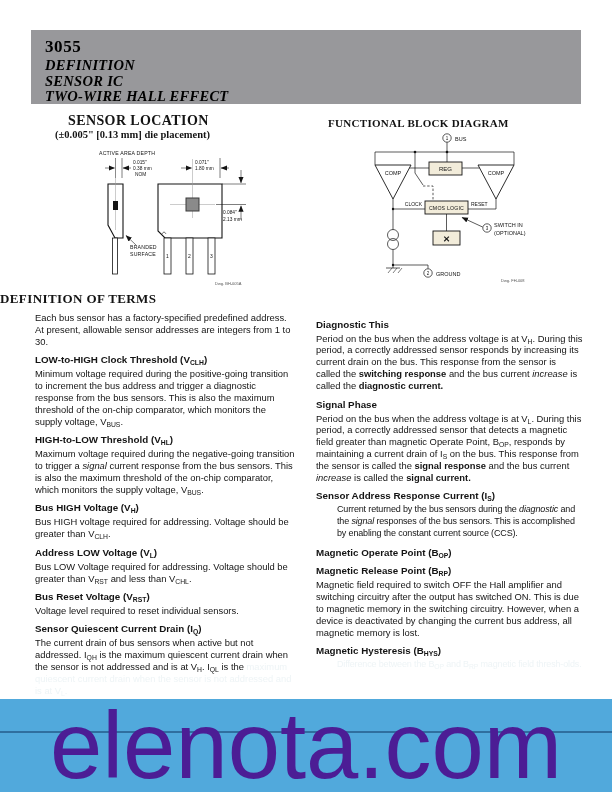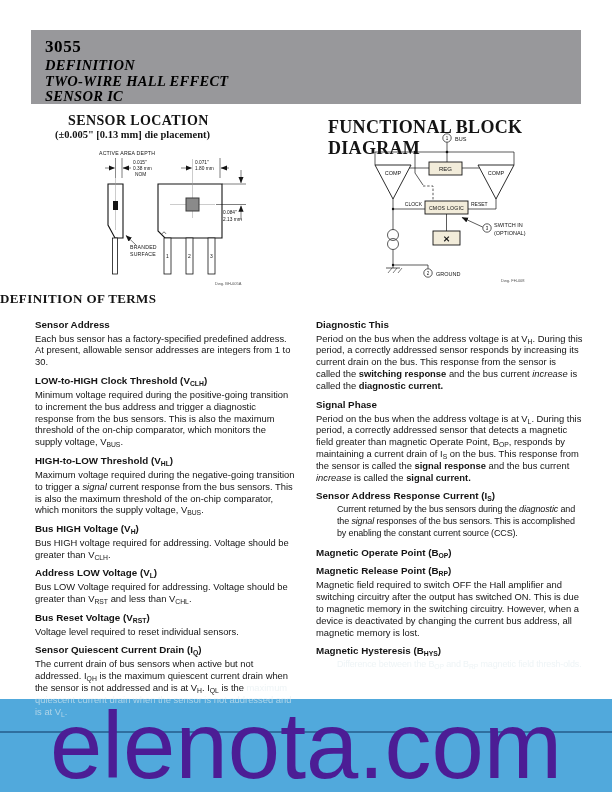--- a/index.html
+++ b/index.html
@@ -10,21 +10,21 @@
   .band{position:absolute;left:31px;top:30px;width:550px;height:74px;background:#98989b;
         color:#000000;font-family:"Liberation Serif",serif;}
   .band .pn{margin:7px 0 1px 14px;font-size:17px;font-weight:bold;letter-spacing:.6px;}
   .band .sub{margin:0 0 0 14px;font-size:14.5px;font-weight:bold;font-style:italic;
              line-height:15.5px;letter-spacing:.3px;}
 
   
   .sec-title{position:absolute;font-family:"Liberation Serif",serif;font-weight:bold;text-align:left;}
   #sl-title{left:68px;top:113px;width:225px;font-size:14px;letter-spacing:.4px;}
   #sl-sub{left:55px;top:129px;width:250px;font-size:10.5px;}
-  #fbd-title{left:328px;top:117px;width:258px;font-size:18px;letter-spacing:.3px;}
+  #fbd-title{left:328px;top:117px;width:258px;font-size:11px;letter-spacing:.3px;}
   #def-title{left:0;top:291px;width:612px;font-size:13px;letter-spacing:.4px;}
 
   
   .svgwrap{position:absolute;}
   #sl-svg{left:82px;top:146px;}
   #fbd-svg{left:333px;top:127px;}
   svg text{font-family:"Liberation Sans",sans-serif;fill:#141414;}
   .t40{font-size:4px;fill:#555;}
   .t45{font-size:4.5px;}
   .t48{font-size:4.8px;}
@@ -57,22 +57,22 @@
       font-size:94px;line-height:94px;font-weight:400;color:#fff;}
 </style>
 </head>
 <body>
 
 <div class="page">
 
   <div class="band" style="background: rgb(152, 152, 155);">
     <div class="pn">3055</div>
     <div class="sub">DEFINITION</div>
+    <div class="sub">SENSOR IC</div>
     <div class="sub">TWO-WIRE HALL EFFECT</div>
-    <div class="sub">SENSOR IC</div>
   </div>
 
   <div class="sec-title" id="sl-title">SENSOR LOCATION</div>
   <div class="sec-title" id="sl-sub">(±0.005" [0.13 mm] die placement)</div>
   <div class="sec-title" id="fbd-title">FUNCTIONAL BLOCK DIAGRAM</div>
 
   <svg class="svgwrap" id="sl-svg" width="210" height="148" viewBox="0 0 210 148">
     <defs>
       <marker id="mA" markerWidth="7" markerHeight="6" refX="6" refY="2.6" orient="auto" markerUnits="userSpaceOnUse">
         <path d="M0,0 L6.4,2.6 L0,5.2 Z" fill="#141414"></path>
@@ -192,21 +192,20 @@
     </g>
     <circle cx="95" cy="146" r="4.2" class="wire"></circle>
     <text x="95" y="148" class="t45" text-anchor="middle">2</text>
     <text x="103" y="148.5" class="t55">GROUND</text>
 
     <text x="168" y="155" class="t40">Dwg. FH-008</text>
   </svg>
 
   <div class="sec-title" id="def-title">DEFINITION OF TERMS</div>
   <div class="col" id="col-left">
-      <div class="term-heading">Sensor Address</div>
       <div class="term-body">Each bus sensor has a factory-specified predefined address.  At present, allowable sensor addresses are integers from 1 to 30.</div>
       <div class="term-heading">LOW-to-HIGH Clock Threshold (V<sub>CLH</sub>)</div>
       <div class="term-body">Minimum voltage required during the positive-going transition to increment the bus address and trigger a diagnostic response from the bus sensors.  This is also the maximum threshold of the on-chip comparator, which monitors the supply voltage, V<sub>BUS</sub>.</div>
       <div class="term-heading">HIGH-to-LOW Threshold (V<sub>HL</sub>)</div>
       <div class="term-body">Maximum voltage required during the negative-going transition to trigger a <i>signal</i> current response from the bus sensors.  This is also the maximum threshold of the on-chip comparator, which monitors the supply voltage, V<sub>BUS</sub>.</div>
       <div class="term-heading">Bus HIGH Voltage (V<sub>H</sub>)</div>
       <div class="term-body">Bus HIGH voltage required for addressing.  Voltage should be greater than V<sub>CLH</sub>.</div>
       <div class="term-heading">Address LOW Voltage (V<sub>L</sub>)</div>
       <div class="term-body">Bus LOW Voltage required for addressing.  Voltage should be greater than V<sub>RST</sub> and less than V<sub>CHL</sub>.</div>
       <div class="term-heading">Bus Reset Voltage (V<sub>RST</sub>)</div>

